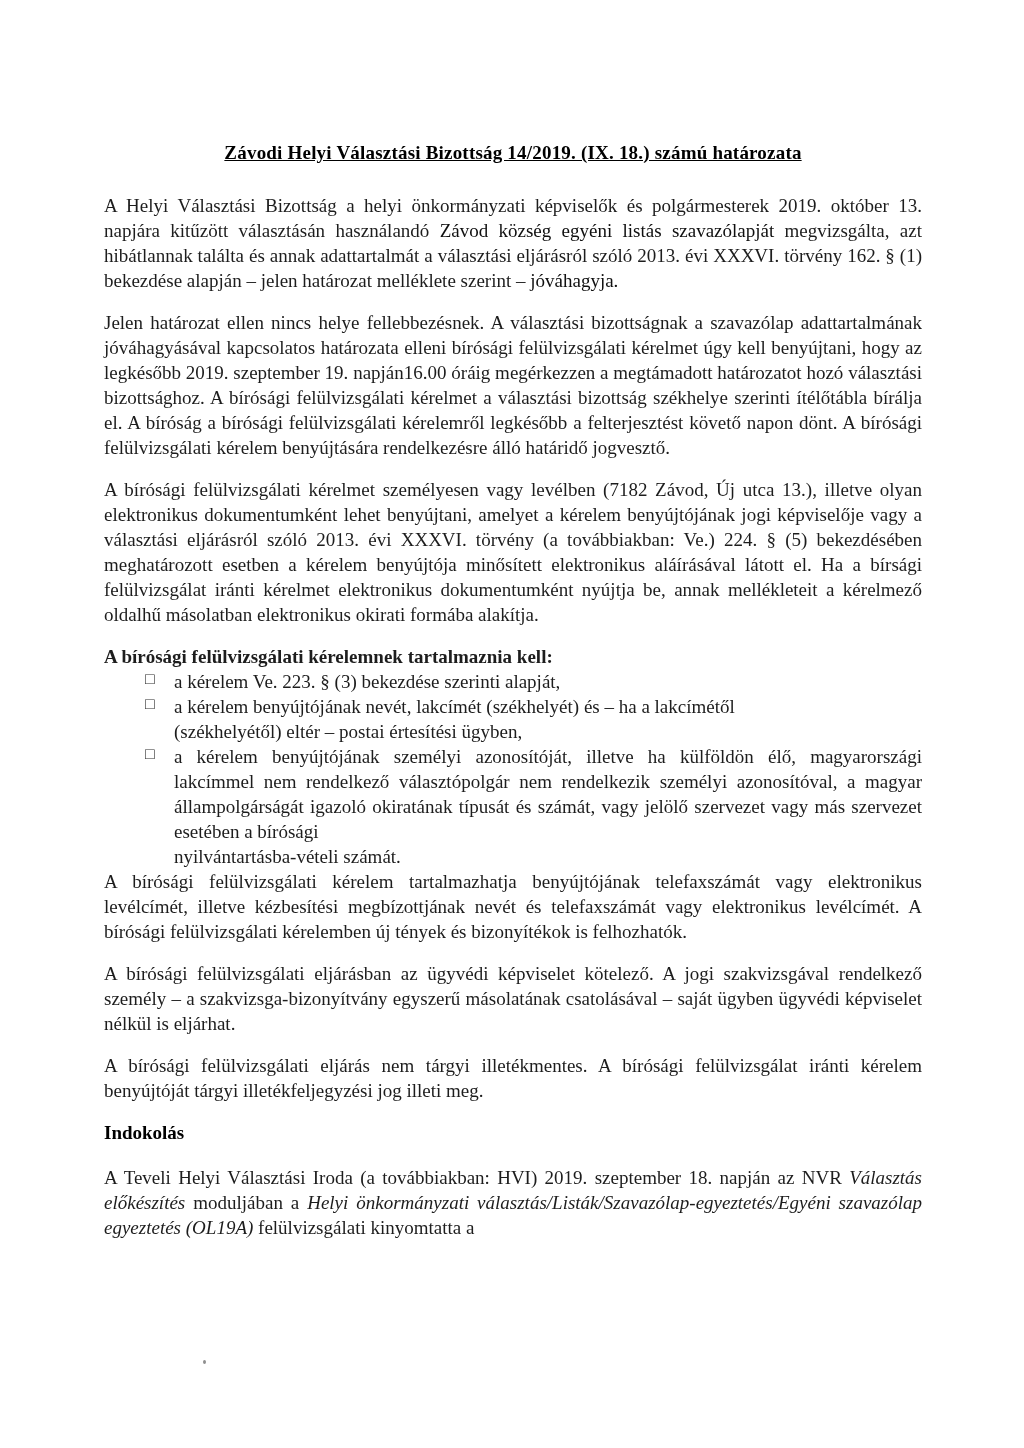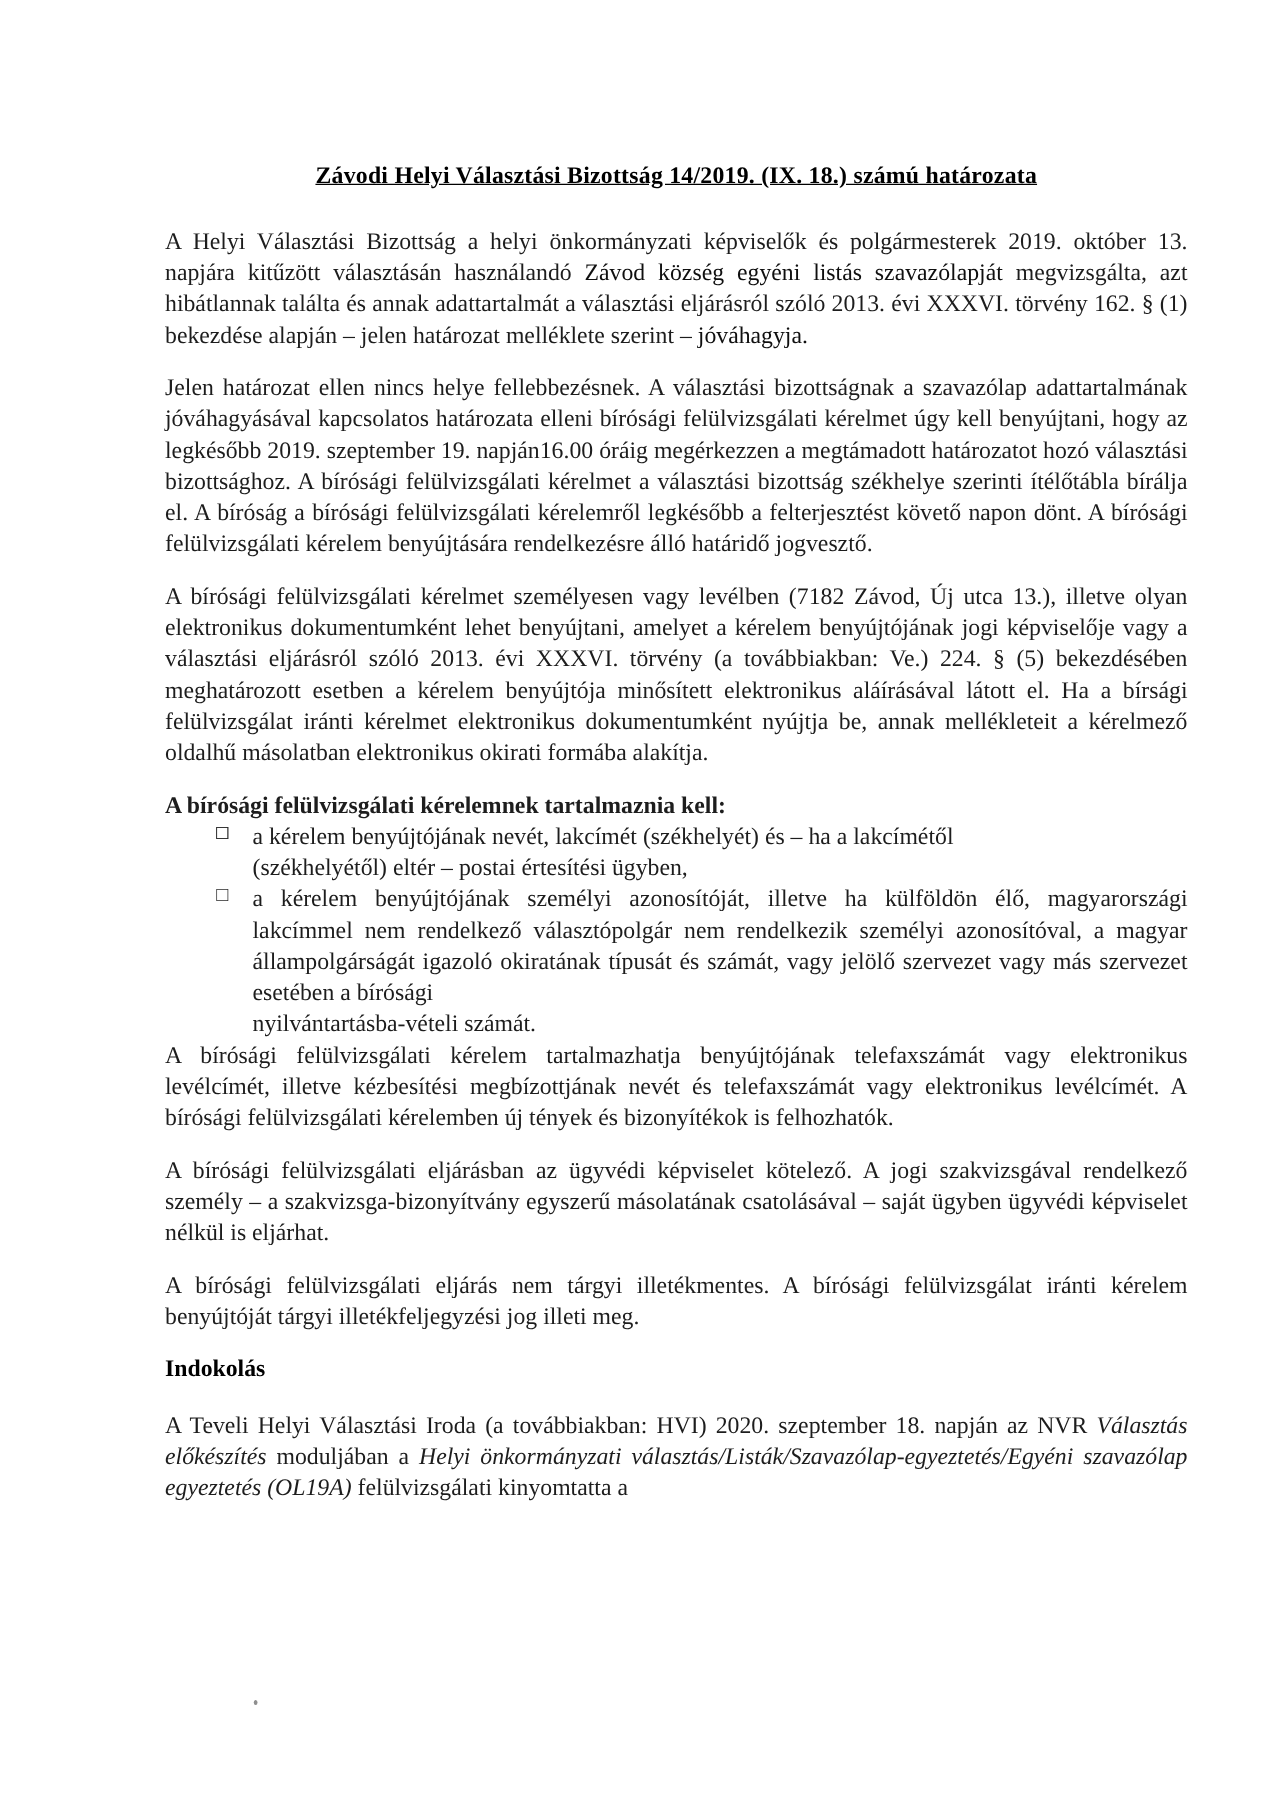--- a/index.html
+++ b/index.html
@@ -14,23 +14,22 @@
     background: #ffffff;
     overflow: hidden;
     font-family: "Liberation Serif", "DejaVu Serif", serif;
     font-size: 19px;
     line-height: 25px;
     color: #1d1d1d;
   }
   .content {
     position: absolute;
     left: 104px;
-    top: 128px;
+    top: 140px;
     width: 818px;
-    margin-left: 28px;
   }
   .doc-title {
     font-weight: 700;
     color: #000000;
     text-align: center;
     text-decoration: underline;
     margin: 0 0 28px 0;
     letter-spacing: 0.2px;
   }
   p.body-par {
@@ -87,31 +86,31 @@
 
     <p class="body-par"><span>A Helyi Választási Bizottság a helyi önkormányzati képviselők és polgármesterek 2019. október 13. napjára kitűzött választásán használandó </span><span class="b">Závod község egyéni listás szavazólapját</span><span> megvizsgálta, azt hibátlannak találta és annak adattartalmát a választási eljárásról szóló 2013. évi XXXVI. törvény 162. § (1) bekezdése alapján – jelen határozat melléklete szerint – </span><span class="b">jóváhagyja.</span></p>
 
     <p class="body-par">Jelen határozat ellen nincs helye fellebbezésnek. A választási bizottságnak a szavazólap adattartalmának jóváhagyásával kapcsolatos határozata elleni bírósági felülvizsgálati kérelmet úgy kell benyújtani, hogy az legkésőbb 2019. szeptember 19. napján16.00 óráig megérkezzen a megtámadott határozatot hozó választási bizottsághoz. A bírósági felülvizsgálati kérelmet a választási bizottság székhelye szerinti ítélőtábla bírálja el. A bíróság a bírósági felülvizsgálati kérelemről legkésőbb a felterjesztést követő napon dönt. A bírósági felülvizsgálati kérelem benyújtására rendelkezésre álló határidő jogvesztő.</p>
 
     <p class="body-par">A bírósági felülvizsgálati kérelmet személyesen vagy levélben (7182 Závod, Új utca 13.), illetve olyan elektronikus dokumentumként lehet benyújtani, amelyet a kérelem benyújtójának jogi képviselője vagy a választási eljárásról szóló 2013. évi XXXVI. törvény (a továbbiakban: Ve.) 224. § (5) bekezdésében meghatározott esetben a kérelem benyújtója minősített elektronikus aláírásával látott el. Ha a bírsági felülvizsgálat iránti kérelmet elektronikus dokumentumként nyújtja be, annak mellékleteit a kérelmező oldalhű másolatban elektronikus okirati formába alakítja.</p>
 
     <p class="body-par tight">A bírósági felülvizsgálati kérelemnek tartalmaznia kell:</p>
 
     <ul class="checklist">
-      <li><span class="checkbox-icon">□</span></li>
+      <li><span class="checkbox-icon">□</span><span>a kérelem Ve. 223. § (3) bekezdése szerinti alapját,</span></li>
       <li><span class="checkbox-icon">□</span><span>a kérelem benyújtójának nevét, lakcímét (székhelyét) és – ha a lakcímétől</span><br><span>(székhelyétől) eltér – postai értesítési ügyben,</span></li>
       <li><span class="checkbox-icon">□</span><span>a kérelem benyújtójának személyi azonosítóját, illetve ha külföldön élő, magyarországi lakcímmel nem rendelkező választópolgár nem rendelkezik személyi azonosítóval, a magyar állampolgárságát igazoló okiratának típusát és számát, vagy jelölő szervezet vagy más szervezet esetében a bírósági</span><br><span>nyilvántartásba-vételi számát.</span></li>
     </ul>
 
     <p class="body-par">A bírósági felülvizsgálati kérelem tartalmazhatja benyújtójának telefaxszámát vagy elektronikus levélcímét, illetve kézbesítési megbízottjának nevét és telefaxszámát vagy elektronikus levélcímét. A bírósági felülvizsgálati kérelemben új tények és bizonyítékok is felhozhatók.</p>
 
     <p class="body-par">A bírósági felülvizsgálati eljárásban az ügyvédi képviselet kötelező. A jogi szakvizsgával rendelkező személy – a szakvizsga-bizonyítvány egyszerű másolatának csatolásával – saját ügyben ügyvédi képviselet nélkül is eljárhat.</p>
 
     <p class="body-par">A bírósági felülvizsgálati eljárás nem tárgyi illetékmentes. A bírósági felülvizsgálat iránti kérelem benyújtóját tárgyi illetékfeljegyzési jog illeti meg.</p>
 
     <div class="section-heading">Indokolás</div>
 
-    <p class="body-par"><span>A Teveli Helyi Választási Iroda (a továbbiakban: HVI) 2020. szeptember 18. napján az NVR </span><span class="i">Választás előkészítés</span><span> moduljában a </span><span class="i">Helyi önkormányzati választás/Listák/Szavazólap-egyeztetés/Egyéni szavazólap egyeztetés (OL19A)</span><span> felülvizsgálati kinyomtatta a</span></p>
+    <p class="body-par"><span>A Teveli Helyi Választási Iroda (a továbbiakban: HVI) 2019. szeptember 18. napján az NVR </span><span class="i">Választás előkészítés</span><span> moduljában a </span><span class="i">Helyi önkormányzati választás/Listák/Szavazólap-egyeztetés/Egyéni szavazólap egyeztetés (OL19A)</span><span> felülvizsgálati kinyomtatta a</span></p>
 
   </div>
 
   <div class="artifact-dot"></div>
 </div>
 
 </body></html>

